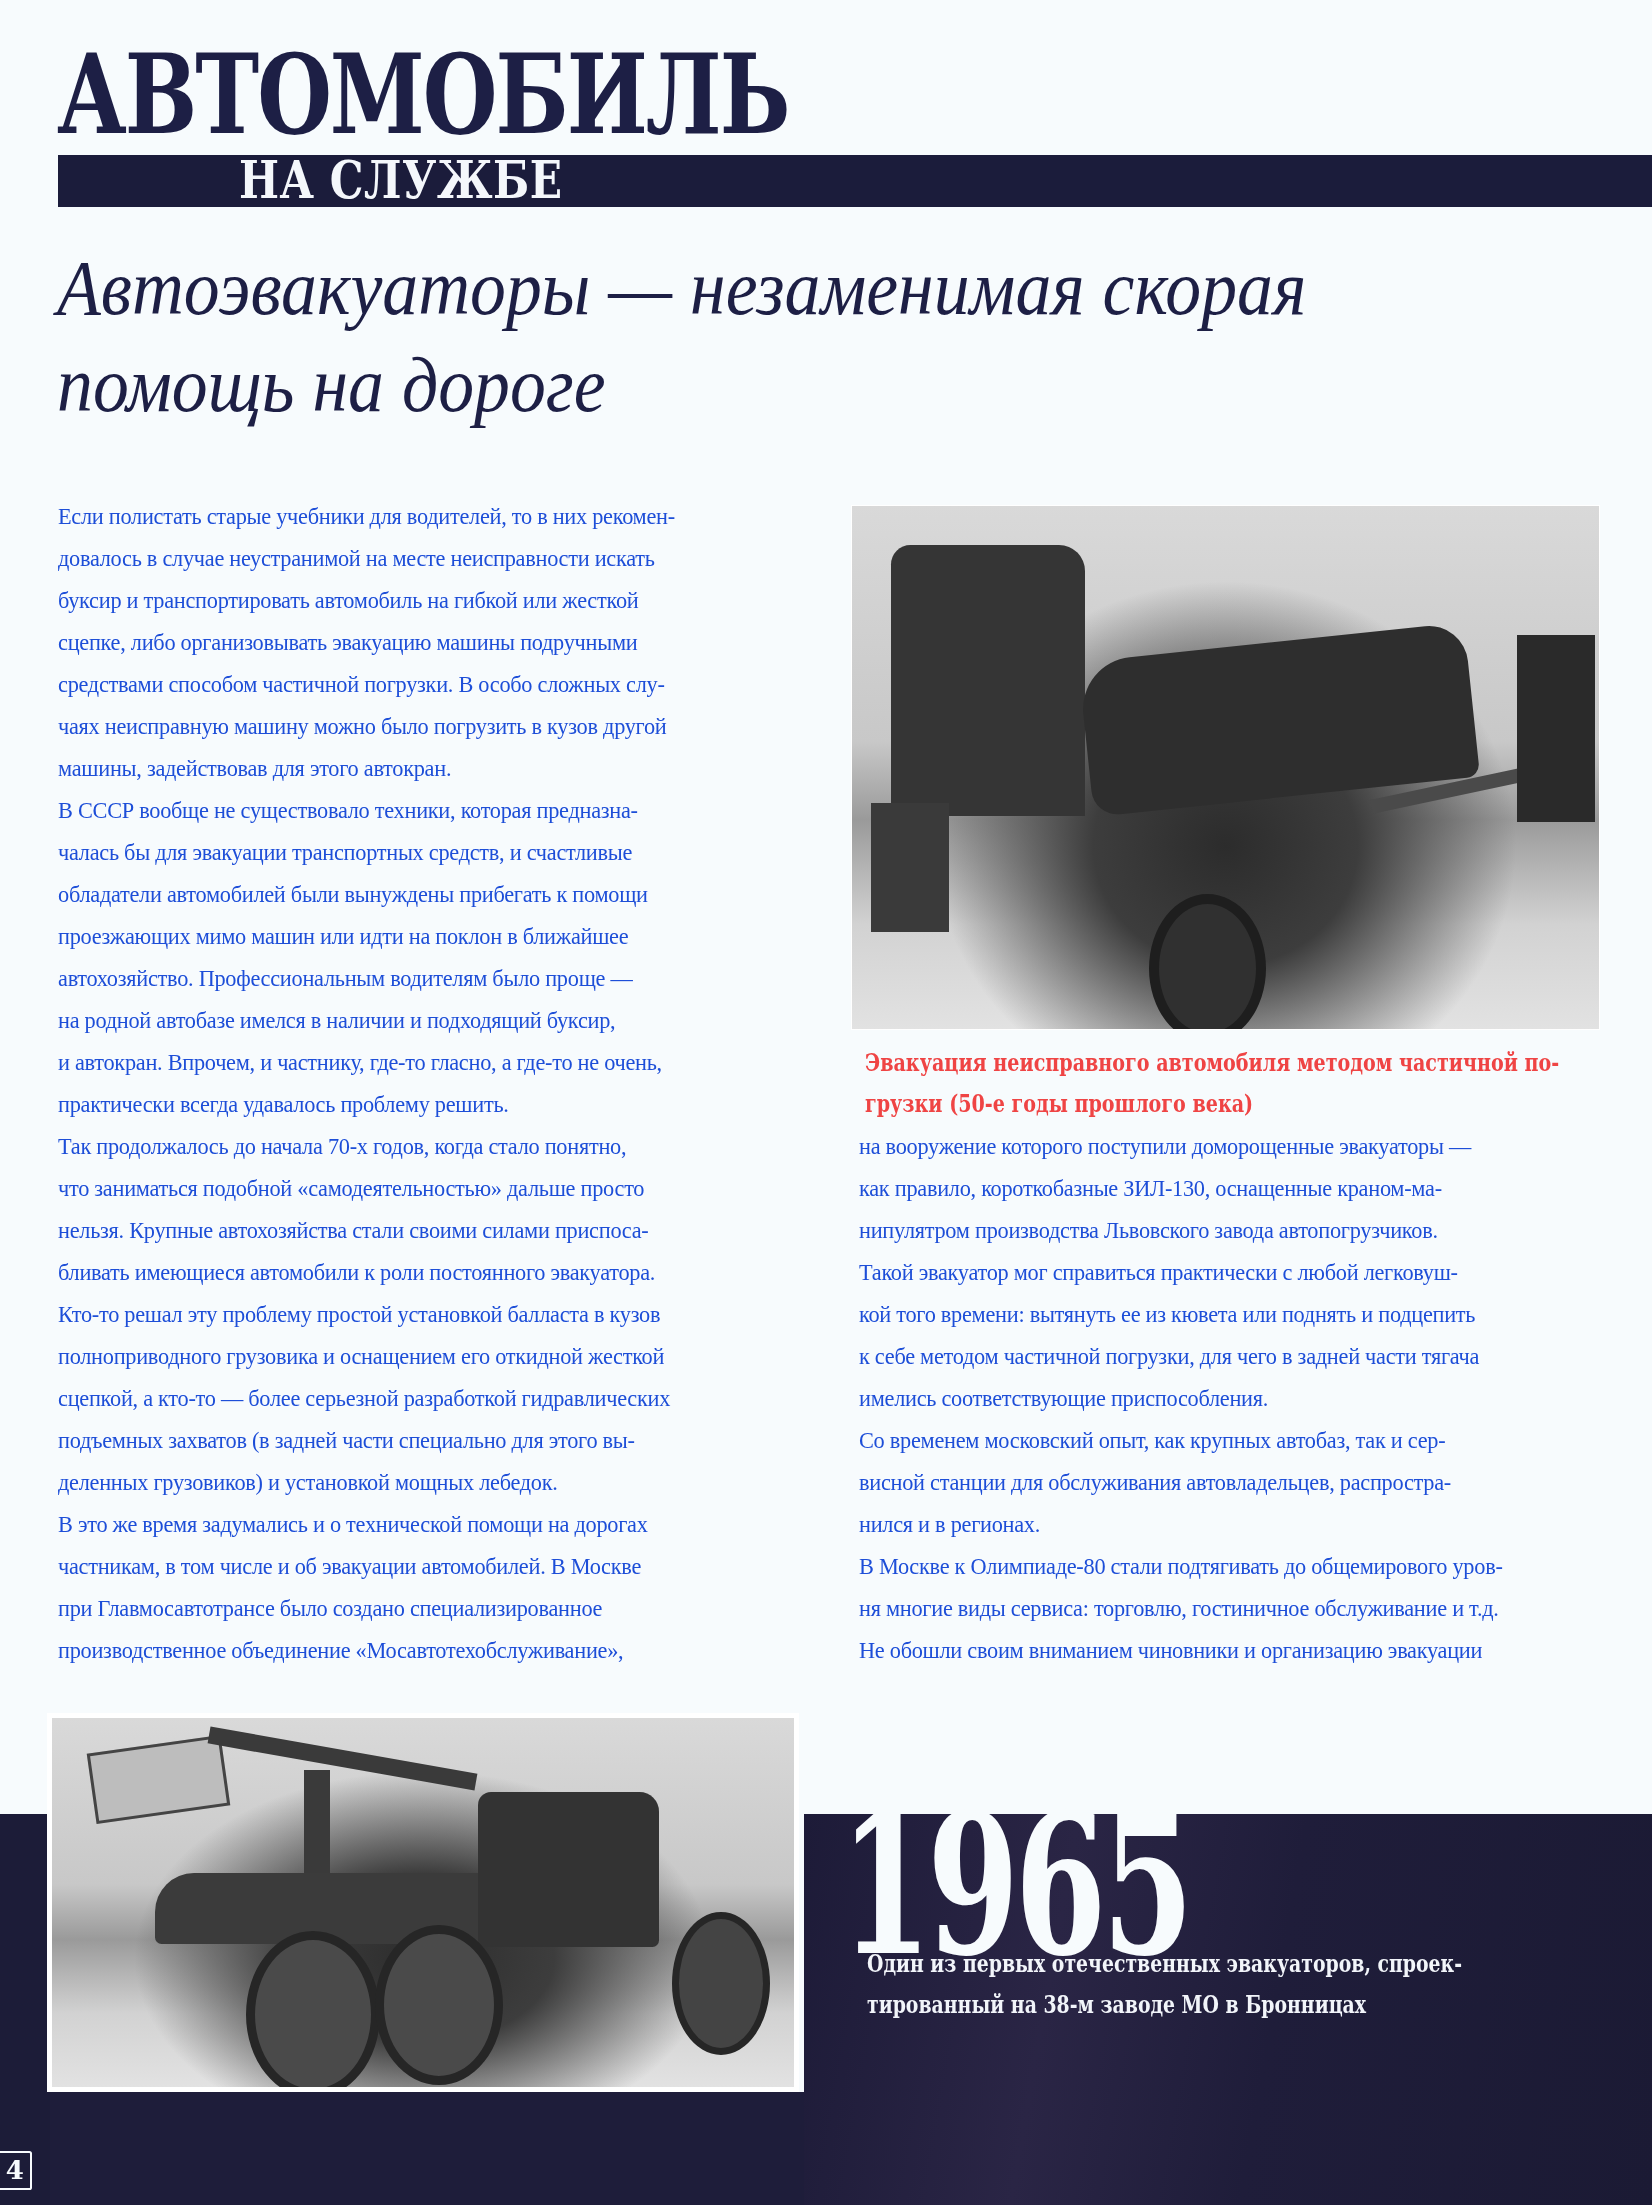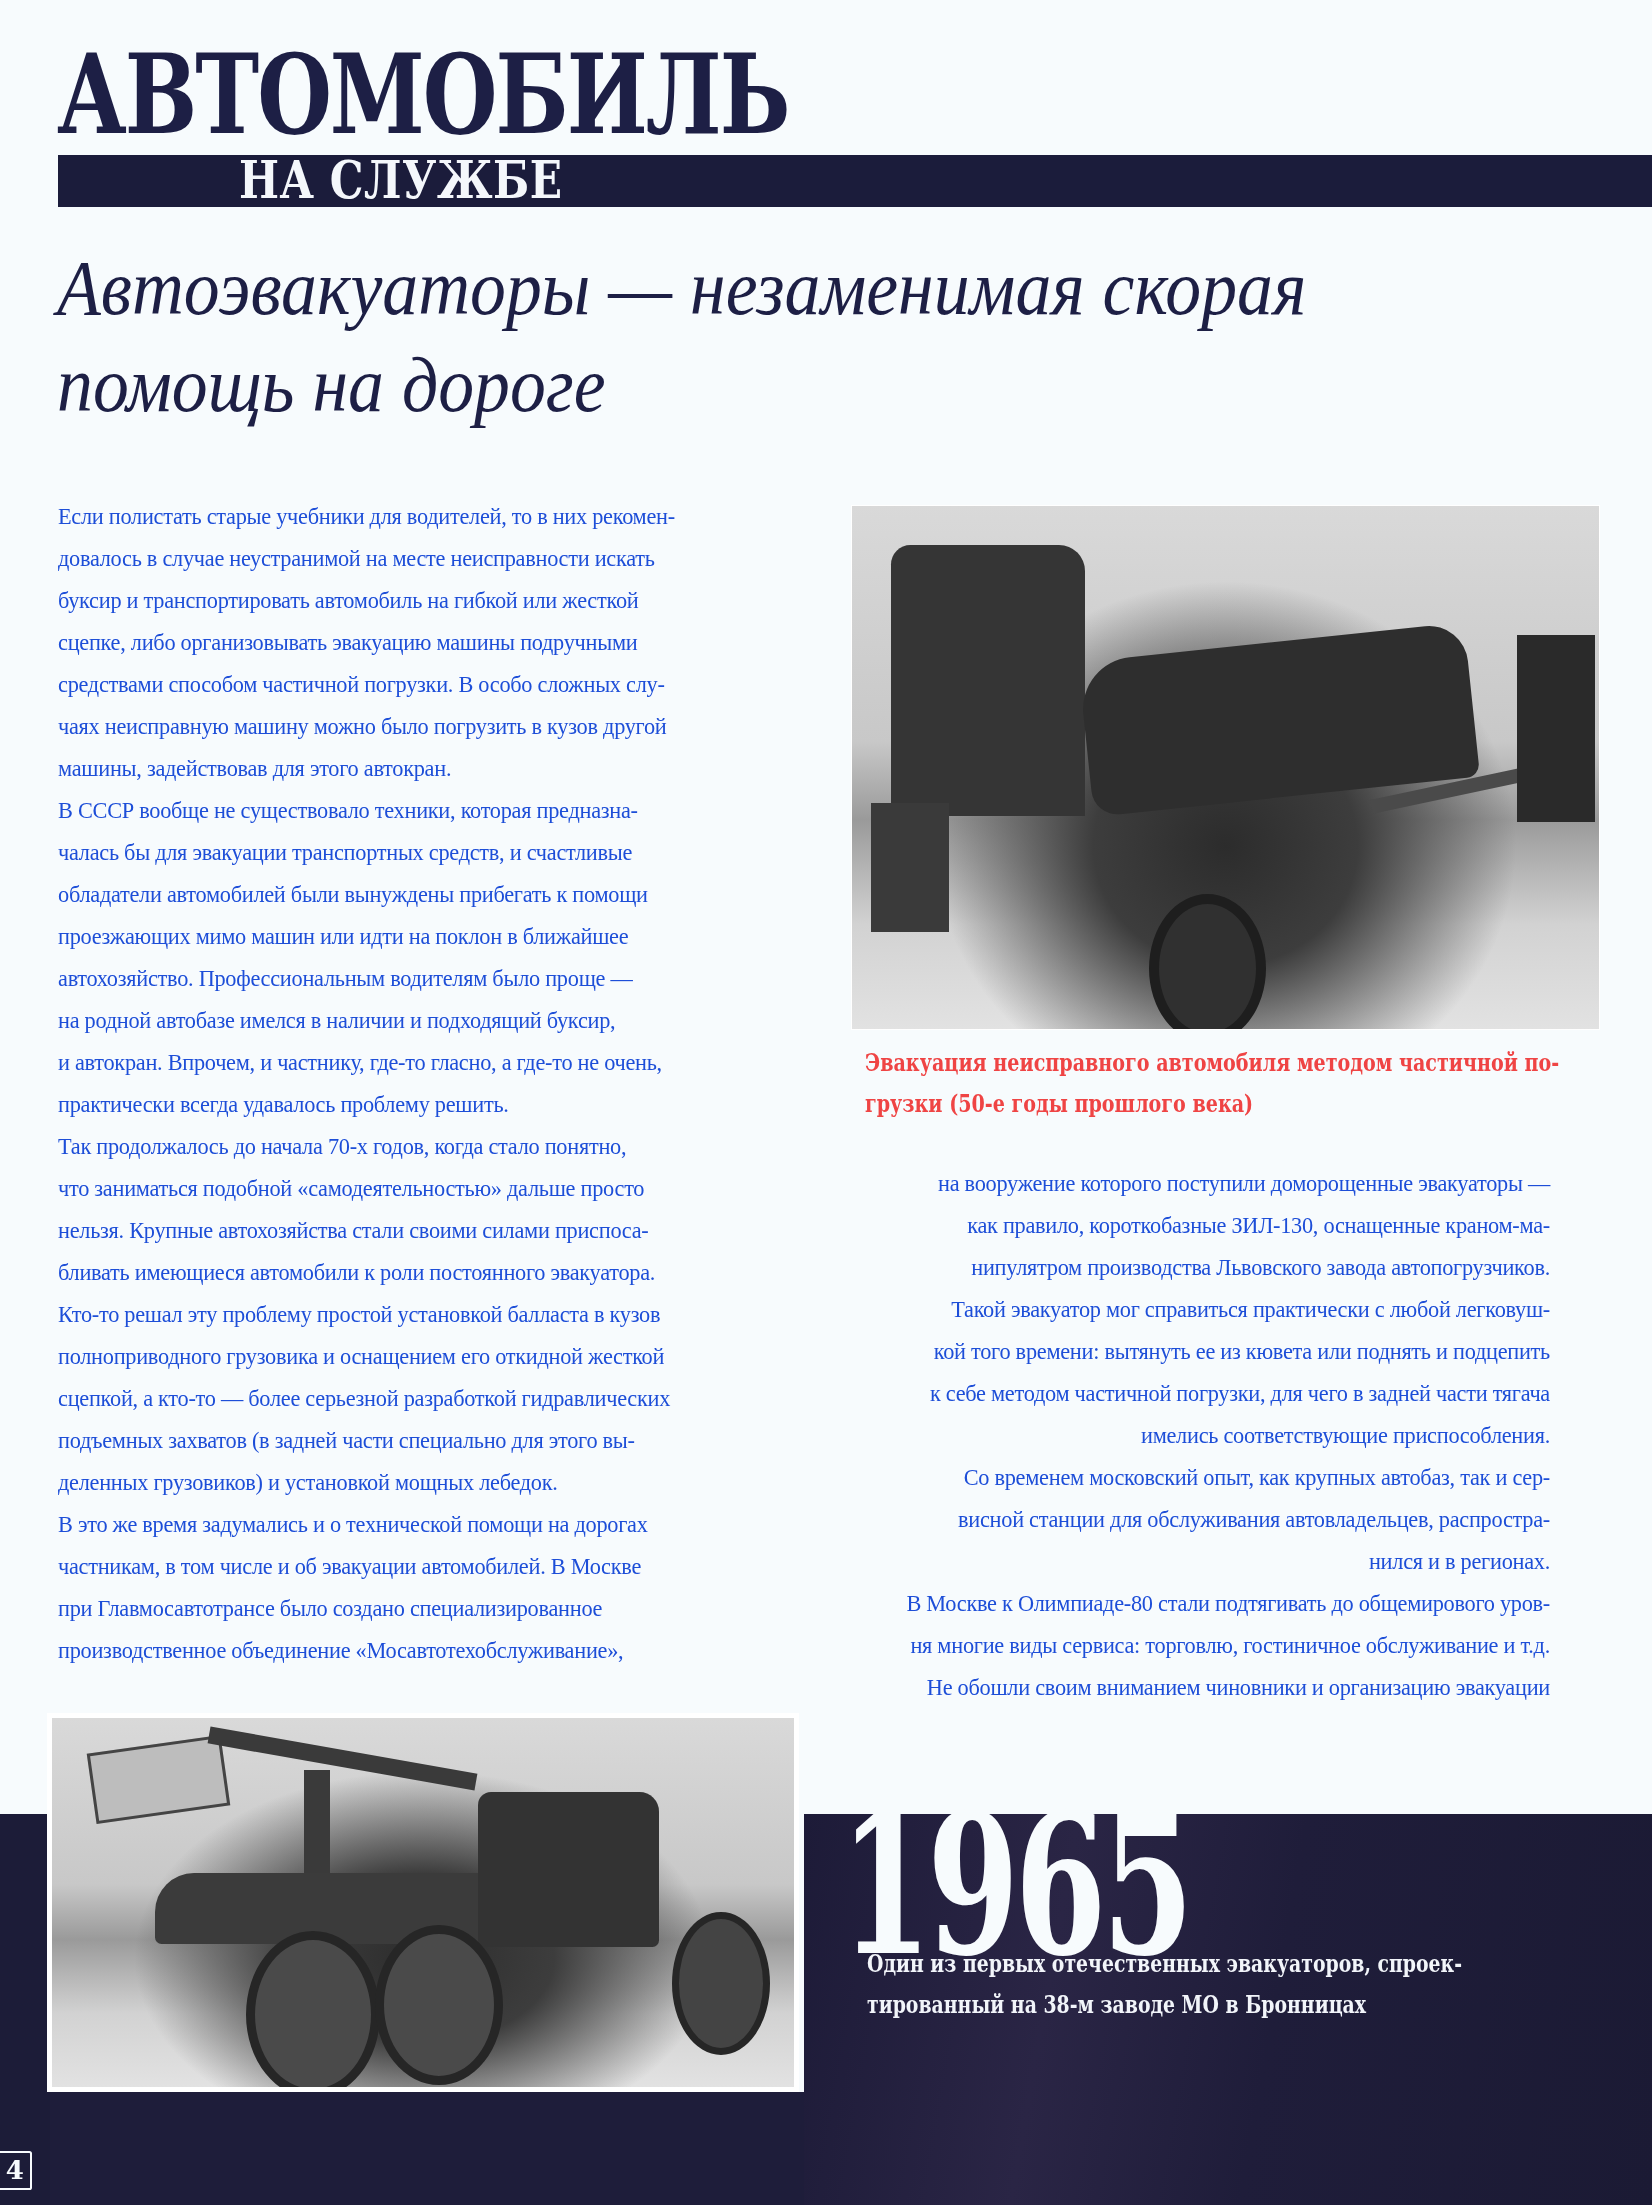--- a/index.html
+++ b/index.html
@@ -32,21 +32,21 @@
     font-family:"Liberation Serif", serif; font-style:italic; font-weight:normal;
     font-size:78px; line-height:97px; color:#1d1f45;
     transform:scaleX(0.92); transform-origin:left top;
   }
   
   .col {
     font-family:"Liberation Serif", serif; font-size:24px; line-height:42px;
     color:#1d4ed8; letter-spacing:-0.3px;
   }
   #col-left { left:58px; top:495px; width:743px; }
-  #col-right { left:859px; top:1162px; width:743px;text-align:right; }
+  #col-right { left:859px; top:1125px; width:743px; }
   .line { display:block; white-space:nowrap; transform:scaleX(0.93); transform-origin:left center; }
   
   .photo {
     background:
       radial-gradient(ellipse at 50% 65%, #2c2c2c 0%, #3d3d3d 25%, transparent 55%),
       linear-gradient(180deg, #d9d9d9 0%, #c8c8c8 45%, #9a9a9a 60%, #d2d2d2 80%, #e2e2e2 100%);
     border:1.9px solid #ffffff; box-sizing:border-box; overflow:hidden;
   }
   #photo-top { left:851px; top:505px; width:749px; height:525px; }
   #photo-bottom { left:47px; top:1713px; width:752px; height:379px; border-width:5.2px; }

